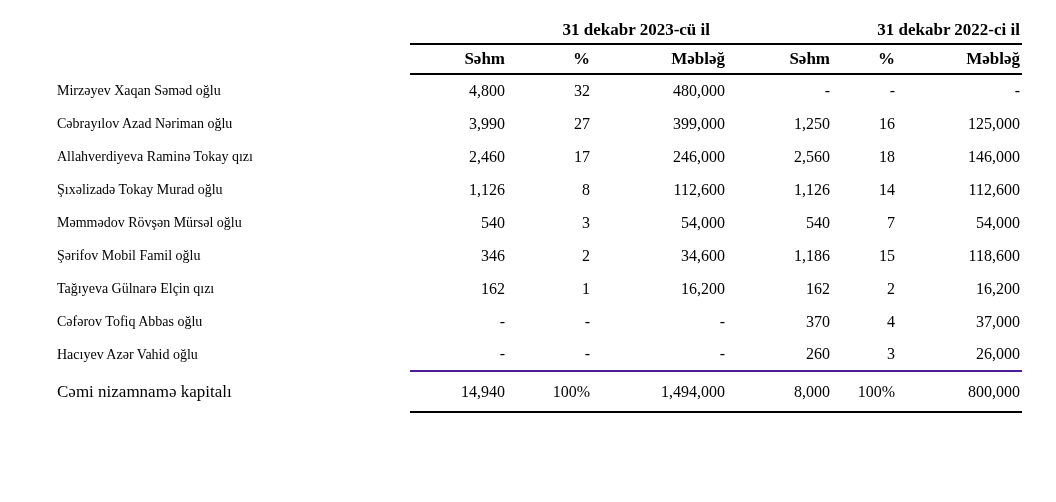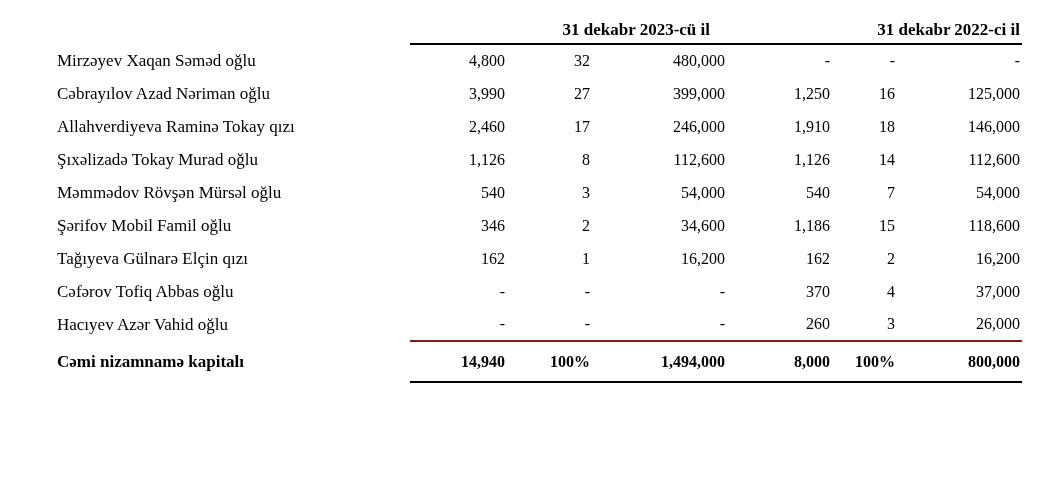--- a/index.html
+++ b/index.html
@@ -61,36 +61,36 @@
     border-bottom: 2px solid #000;
   }
 
   
   tbody td {
     height: 33px;
     vertical-align: middle;
   }
   td.name-cell {
     text-align: left;
-    font-size: 17px;
+    font-size: 14px;
   }
   td.num {
     text-align: right;
     padding-right: 2px;
     font-size: 16px;
   }
 
   
   tfoot td {
-    font-weight: bold;
+    font-weight: normal;
     padding-top: 11px;
     padding-bottom: 10px;
   }
   tfoot td.num {
-    border-top: 2px solid #7f1d1d;
+    border-top: 2px solid #4c1d95;
     border-bottom: 2px solid #000;
   }
   tfoot td.name-cell {
     font-size: 17px;
   }
 </style>
 </head>
 <body>
 
 <div class="page">
@@ -103,20 +103,29 @@
       <col class="c-sehm2">
       <col class="c-pct2">
       <col class="c-meb2">
     </colgroup>
     <thead>
       <tr>
         <td class="name-cell"></td>
         <th class="group-h g2023" colspan="3">31 dekabr 2023-cü il</th>
         <th class="group-h g2022" colspan="3">31 dekabr 2022-ci il</th>
       </tr>
+      <tr>
+        <td class="name-cell"></td>
+        <th class="col-h">Səhm</th>
+        <th class="col-h">%</th>
+        <th class="col-h">Məbləğ</th>
+        <th class="col-h">Səhm</th>
+        <th class="col-h">%</th>
+        <th class="col-h">Məbləğ</th>
+      </tr>
     </thead>
     <tbody>
         <tr>
           <td class="name-cell">Mirzəyev Xaqan Səməd oğlu</td>
           <td class="num">4,800</td>
           <td class="num">32</td>
           <td class="num">480,000</td>
           <td class="num">-</td>
           <td class="num">-</td>
           <td class="num">-</td>
@@ -128,21 +137,21 @@
           <td class="num">399,000</td>
           <td class="num">1,250</td>
           <td class="num">16</td>
           <td class="num">125,000</td>
         </tr>
         <tr>
           <td class="name-cell">Allahverdiyeva Raminə Tokay qızı</td>
           <td class="num">2,460</td>
           <td class="num">17</td>
           <td class="num">246,000</td>
-          <td class="num">1,910</td>
+          <td class="num">2,560</td>
           <td class="num">18</td>
           <td class="num">146,000</td>
         </tr>
         <tr>
           <td class="name-cell">Şıxəlizadə Tokay Murad oğlu</td>
           <td class="num">1,126</td>
           <td class="num">8</td>
           <td class="num">112,600</td>
           <td class="num">1,126</td>
           <td class="num">14</td>

